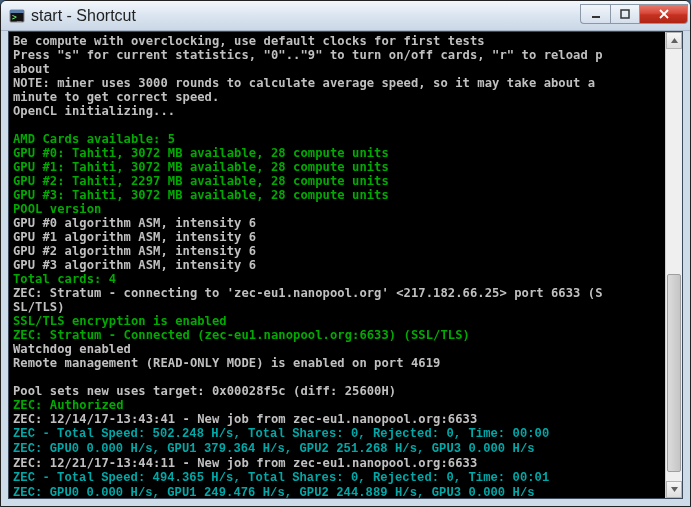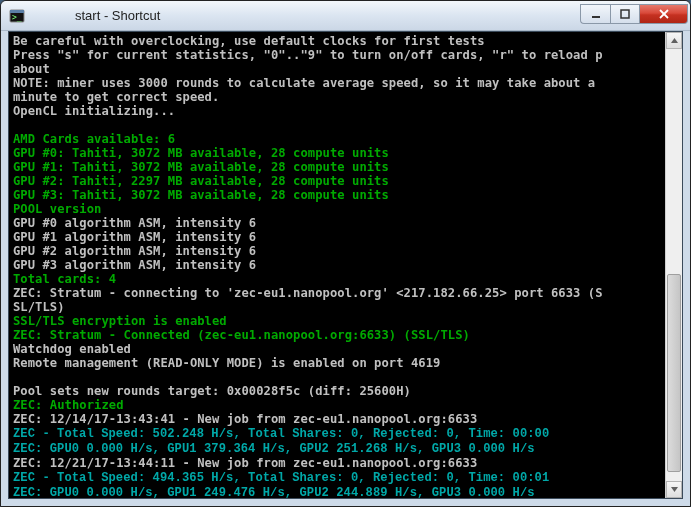--- a/index.html
+++ b/index.html
@@ -30,24 +30,23 @@
     background: linear-gradient(to bottom, #f3f7fb 0, #dbe5f1 50%, #cbd7e6 100%);
     border-bottom: 1px solid #a9b8c8;
     border-radius: 6px 6px 0 0;
   }
   .titlebar .icon {
     width: 16px; height: 16px;
     margin-right: 6px;
     display: flex; align-items:center; justify-content:center;
   }
   .titlebar .title {
-    font-size: 13px;
+    font-size: 16px;
     color: #222;
     flex: 0 0 auto;
-    margin-left: 44px;
   }
   .titlebar .spacer { flex: 1; }
   .win-btn-group {
     display: flex;
     height: 20px;
     margin-top: -4px;
   }
   .win-btn {
     width: 30px;
     height: 20px;
@@ -151,46 +150,46 @@
       <div class="win-btn close">
         <svg width="12" height="12" viewBox="0 0 12 12">
           <line x1="2" y1="2" x2="10" y2="10" stroke="#fff" stroke-width="1.8"></line>
           <line x1="10" y1="2" x2="2" y2="10" stroke="#fff" stroke-width="1.8"></line>
         </svg>
       </div>
     </div>
   </div>
 
   <div class="client">
-    <div class="terminal" id="term"><span>Be careful with overclocking, use default clocks for first tests</span>
+    <div class="terminal" id="term"><span>Be compute with overclocking, use default clocks for first tests</span>
 <span>Press "s" for current statistics, "0".."9" to turn on/off cards, "r" to reload p</span>
 <span>about</span>
 <span>NOTE: miner uses 3000 rounds to calculate average speed, so it may take about a</span>
 <span>minute to get correct speed.</span>
 <span>OpenCL initializing...</span>
 <span></span>
-<span class="g">AMD Cards available: 6</span>
+<span class="g">AMD Cards available: 5</span>
 <span class="g">GPU #0: Tahiti, 3072 MB available, 28 compute units</span>
 <span class="g">GPU #1: Tahiti, 3072 MB available, 28 compute units</span>
 <span class="g">GPU #2: Tahiti, 2297 MB available, 28 compute units</span>
 <span class="g">GPU #3: Tahiti, 3072 MB available, 28 compute units</span>
 <span class="g">POOL version</span>
 <span>GPU #0 algorithm ASM, intensity 6</span>
 <span>GPU #1 algorithm ASM, intensity 6</span>
 <span>GPU #2 algorithm ASM, intensity 6</span>
 <span>GPU #3 algorithm ASM, intensity 6</span>
 <span class="g">Total cards: 4</span>
 <span>ZEC: Stratum - connecting to 'zec-eu1.nanopool.org' &lt;217.182.66.25&gt; port 6633 (S</span>
 <span>SL/TLS)</span>
 <span class="g">SSL/TLS encryption is enabled</span>
 <span class="g">ZEC: Stratum - Connected (zec-eu1.nanopool.org:6633) (SSL/TLS)</span>
 <span>Watchdog enabled</span>
 <span>Remote management (READ-ONLY MODE) is enabled on port 4619</span>
 <span></span>
-<span>Pool sets new rounds target: 0x00028f5c (diff: 25600H)</span>
+<span>Pool sets new uses target: 0x00028f5c (diff: 25600H)</span>
 <span class="g">ZEC: Authorized</span>
 <span>ZEC: 12/14/17-13:43:41 - New job from zec-eu1.nanopool.org:6633</span>
 <span class="c">ZEC - Total Speed: 502.248 H/s, Total Shares: 0, Rejected: 0, Time: 00:00</span>
 <span class="c">ZEC: GPU0 0.000 H/s, GPU1 379.364 H/s, GPU2 251.268 H/s, GPU3 0.000 H/s</span>
 <span>ZEC: 12/21/17-13:44:11 - New job from zec-eu1.nanopool.org:6633</span>
 <span class="c">ZEC - Total Speed: 494.365 H/s, Total Shares: 0, Rejected: 0, Time: 00:01</span>
 <span class="c">ZEC: GPU0 0.000 H/s, GPU1 249.476 H/s, GPU2 244.889 H/s, GPU3 0.000 H/s</span>
 <span class="bg">ZEC: 12/21/17-13:44:39 - SHARE FOUND - (GPU 1)</span>
 
 

